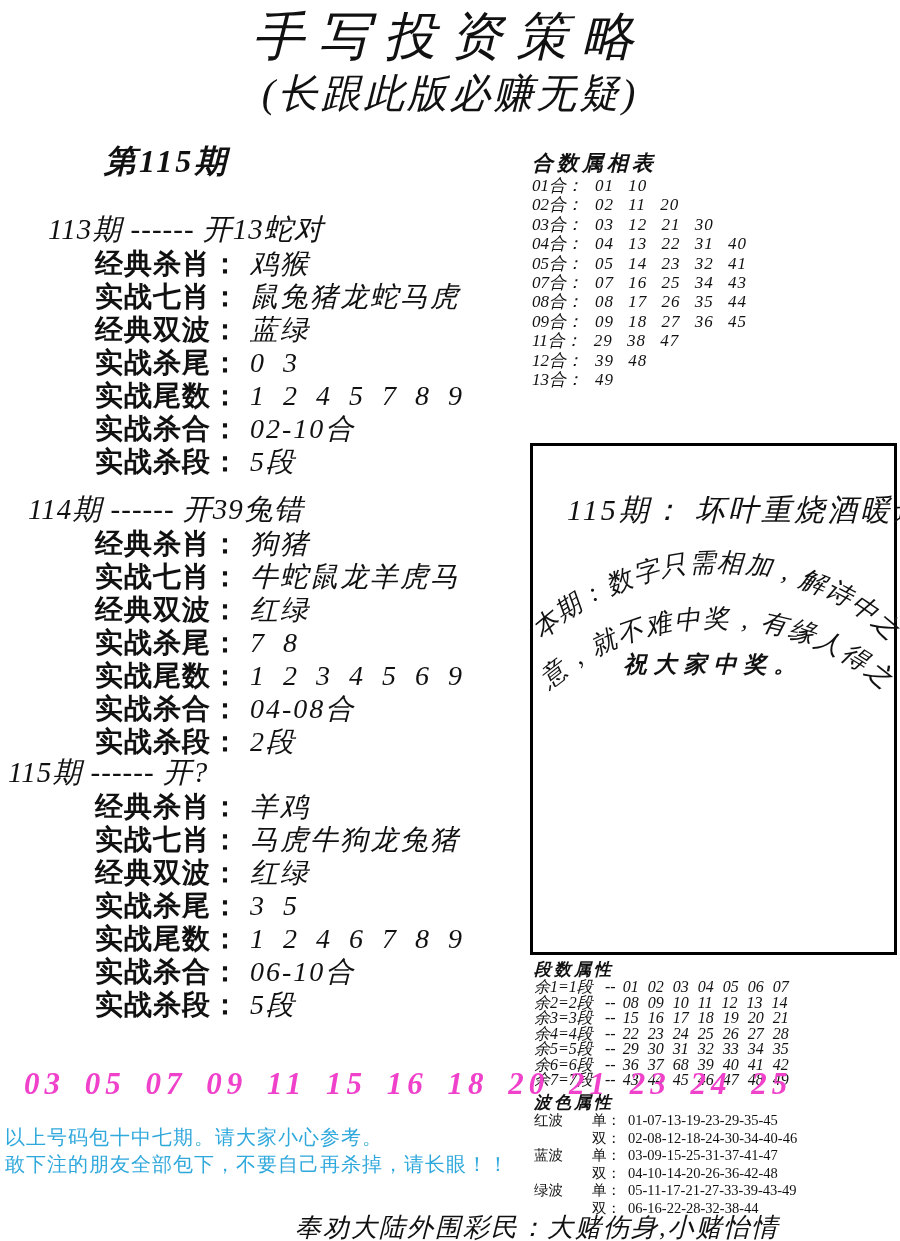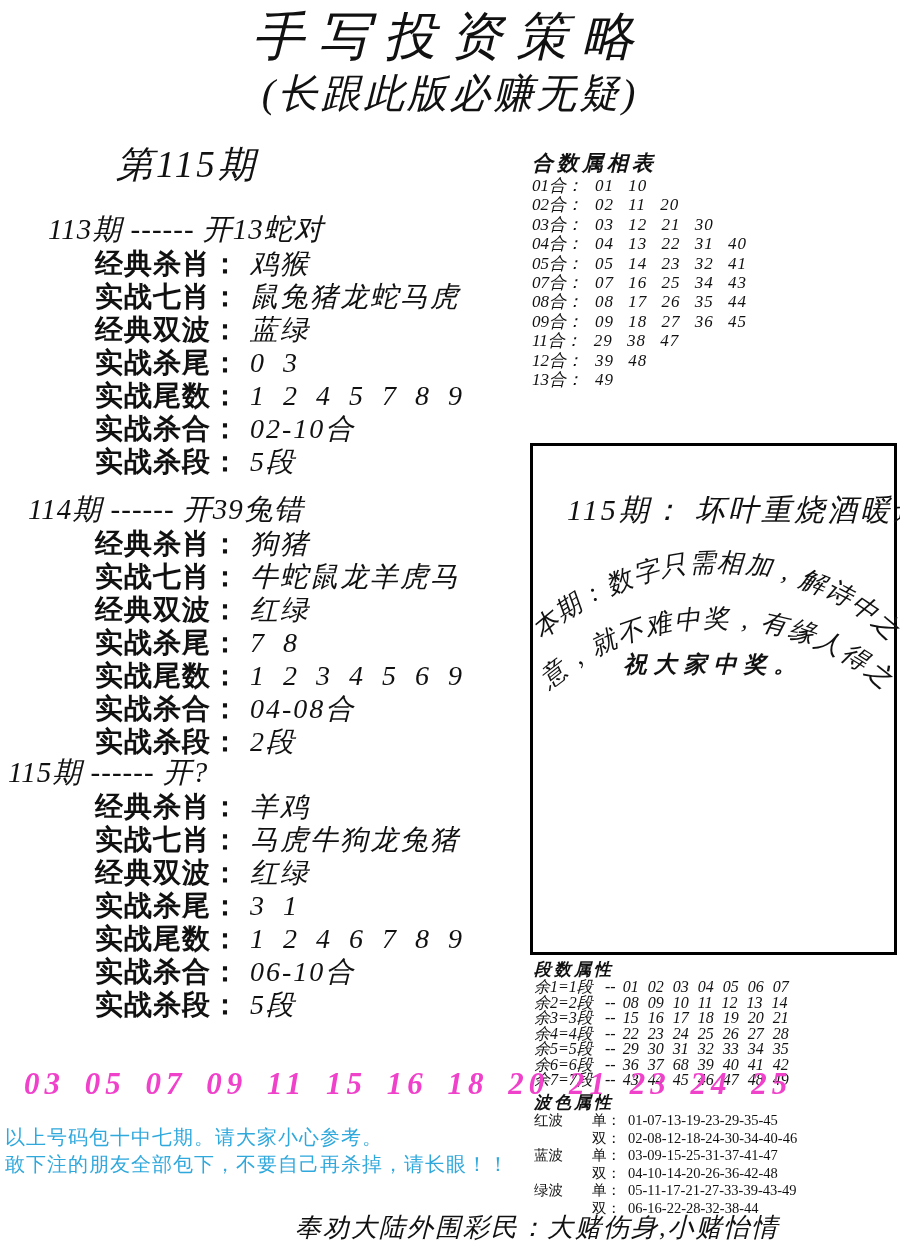--- a/index.html
+++ b/index.html
@@ -3,21 +3,21 @@
 <meta charset="utf-8">
 <style>
   html,body{margin:0;padding:0;background:#fff;}
   .page{position:relative;width:900px;height:1241px;background:#fff;overflow:hidden;
         font-family:"Liberation Serif","DejaVu Serif",serif;color:var(--ink-black,#111);}
 
   .title{position:absolute;top:2px;left:0;width:900px;text-align:center;
          font-size:52px;letter-spacing:14px;font-style:italic;}
   .subtitle{position:absolute;top:66px;left:0;width:900px;text-align:center;
             font-size:40px;letter-spacing:3px;font-style:italic;}
-  .issue{position:absolute;top:140px;left:116px;font-size:37px;font-weight:400;
+  .issue{position:absolute;top:140px;left:104px;font-size:32px;font-weight:700;
          font-style:italic;letter-spacing:3px;}
 
   .period{position:absolute;left:0;width:530px;}
   .p0{top:212px;} .p1{top:492px;} .p2{top:755px;}
   .ptitle{font-size:29px;font-style:italic;letter-spacing:1px;line-height:35px;white-space:nowrap;}
   .p0 .ptitle{margin-left:48px;} .p1 .ptitle{margin-left:28px;} .p2 .ptitle{margin-left:8px;}
   .prow{display:grid;grid-template-columns:240px auto;column-gap:10px;
         line-height:33px;font-size:28px;font-style:italic;white-space:nowrap;}
   .plabel{text-align:right;font-weight:600;font-style:normal;letter-spacing:1px;}
   .pvalue{text-align:left;word-spacing:8px;letter-spacing:2px;}
@@ -142,21 +142,21 @@
     <div class="prow">
         <span class="plabel">实战七肖：</span>
         <span class="pvalue">马虎牛狗龙兔猪</span>
       </div>
     <div class="prow">
         <span class="plabel">经典双波：</span>
         <span class="pvalue">红绿</span>
       </div>
     <div class="prow">
         <span class="plabel">实战杀尾：</span>
-        <span class="pvalue">3 1</span>
+        <span class="pvalue">3 5</span>
       </div>
     <div class="prow">
         <span class="plabel">实战尾数：</span>
         <span class="pvalue">1 2 4 6 7 8 9</span>
       </div>
     <div class="prow">
         <span class="plabel">实战杀合：</span>
         <span class="pvalue">06-10合</span>
       </div>
     <div class="prow">

